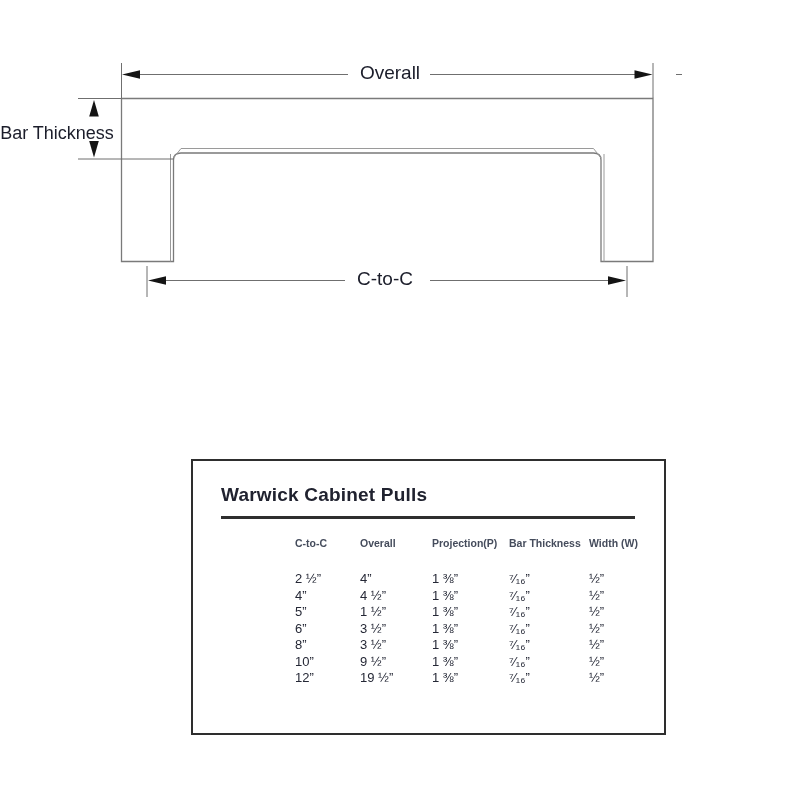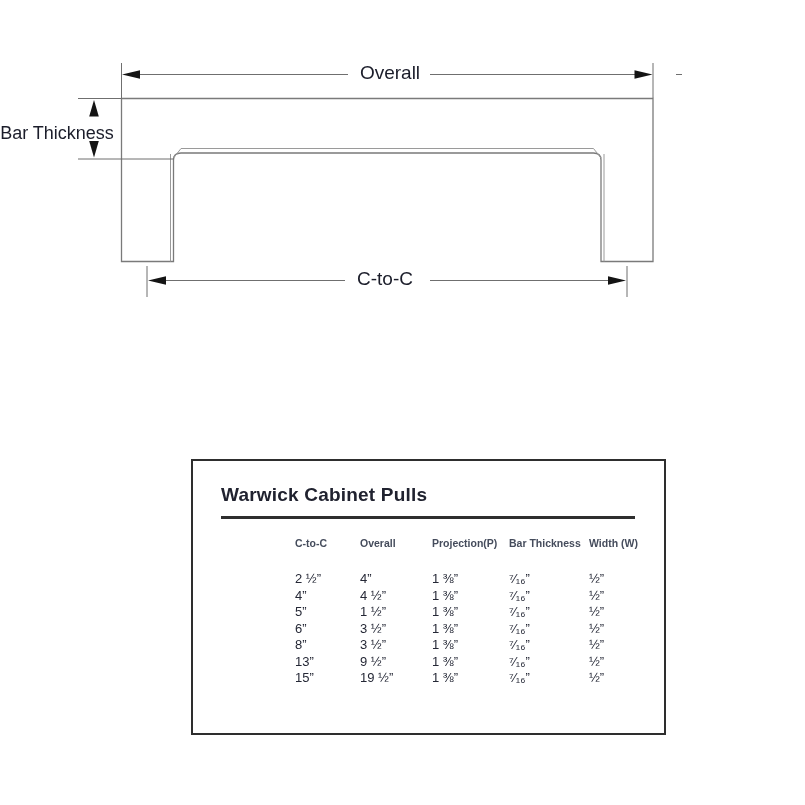--- a/index.html
+++ b/index.html
@@ -159,28 +159,28 @@
       <div class="cell c5">½”</div>
     </div>
     <div class="row r5">
       <div class="cell c1">8”</div>
       <div class="cell c2">3 ½”</div>
       <div class="cell c3">1 ⅜”</div>
       <div class="cell c4">⁷⁄₁₆”</div>
       <div class="cell c5">½”</div>
     </div>
     <div class="row r6">
-      <div class="cell c1">13”</div>
+      <div class="cell c1">10”</div>
       <div class="cell c2">9 ½”</div>
       <div class="cell c3">1 ⅜”</div>
       <div class="cell c4">⁷⁄₁₆”</div>
       <div class="cell c5">½”</div>
     </div>
     <div class="row r7">
-      <div class="cell c1">15”</div>
+      <div class="cell c1">12”</div>
       <div class="cell c2">19 ½”</div>
       <div class="cell c3">1 ⅜”</div>
       <div class="cell c4">⁷⁄₁₆”</div>
       <div class="cell c5">½”</div>
     </div>
   </div>
 
 </div>
 
 </body></html>

